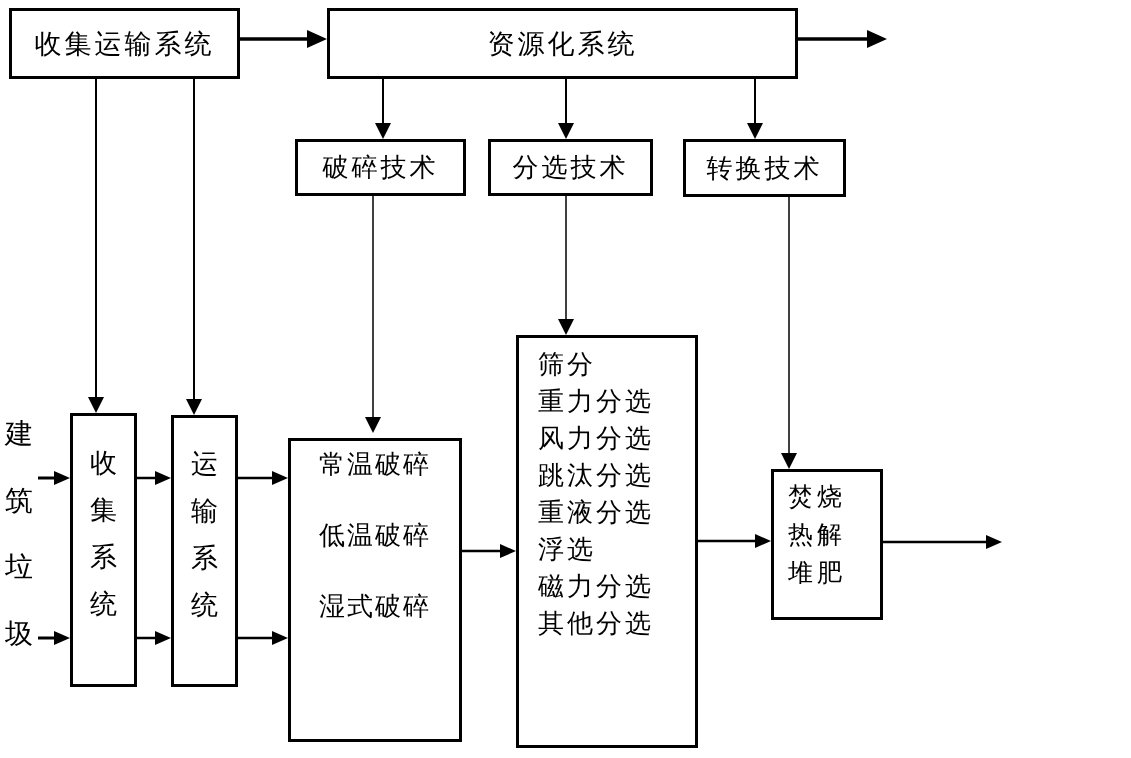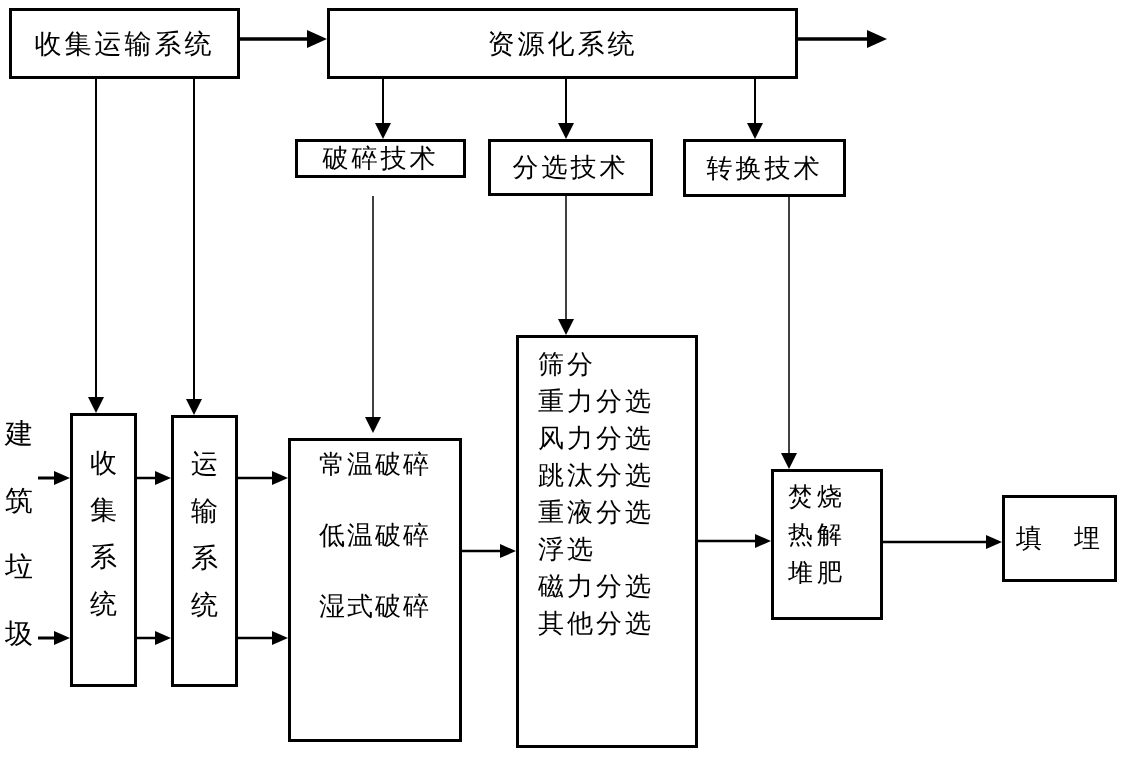--- a/index.html
+++ b/index.html
@@ -37,21 +37,21 @@
     justify-content: center;
   }
   .label { letter-spacing: 3px; white-space: nowrap; }
 
   
   .b-collect-transport { left: 9px;   top: 8px; width: 231px; height: 71px; font-size: 27px; }
   .b-resource          { left: 327px; top: 8px; width: 471px; height: 71px; font-size: 27px; }
   .b-final             { left: 887px; top: 8px; width: 221px; height: 71px; font-size: 27px; }
 
   
-  .b-crush-tech   { left: 295px; top: 139px; width: 171px; height: 39px; font-size: 26px; }
+  .b-crush-tech   { left: 295px; top: 139px; width: 171px; height: 57px; font-size: 26px; }
   .b-sort-tech    { left: 488px; top: 139px; width: 165px; height: 57px; font-size: 26px; }
   .b-convert-tech { left: 683px; top: 139px; width: 163px; height: 58px; font-size: 26px; }
 
   
   .b-collect-sys   { left: 70px;  top: 413px; width: 67px; height: 274px; font-size: 27px; padding-bottom: 34px; }
   .b-transport-sys { left: 171px; top: 415px; width: 67px; height: 272px; font-size: 27px; padding-bottom: 34px; }
   .vchars { display: flex; flex-direction: column; align-items: center; gap: 11px; }
 
   
   .b-crush-detail { left: 288px; top: 438px; width: 174px; height: 304px;
@@ -233,17 +233,14 @@
     <div class="row">磁力分选</div>
     <div class="row">其他分选</div>
   </div>
 
   <div class="box b-convert-detail">
     <div class="row">焚烧</div>
     <div class="row">热解</div>
     <div class="row">堆肥</div>
   </div>
 
-  <div class="box b-landfill">
-    <span class="label">填　埋</span>
-  </div>
 
 </div>
 
 </body></html>

